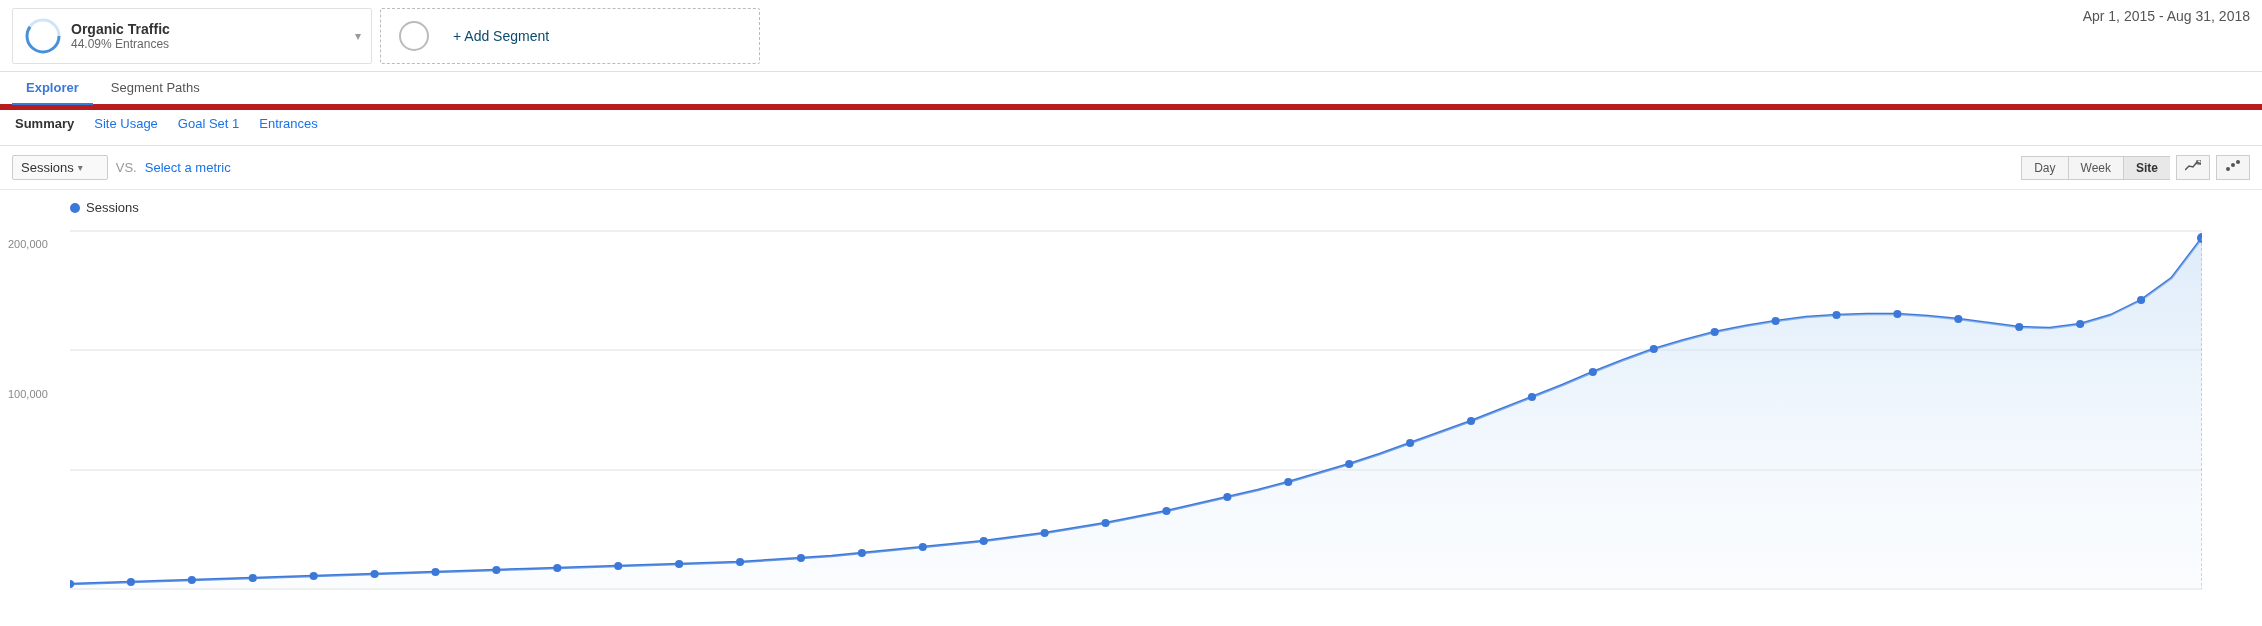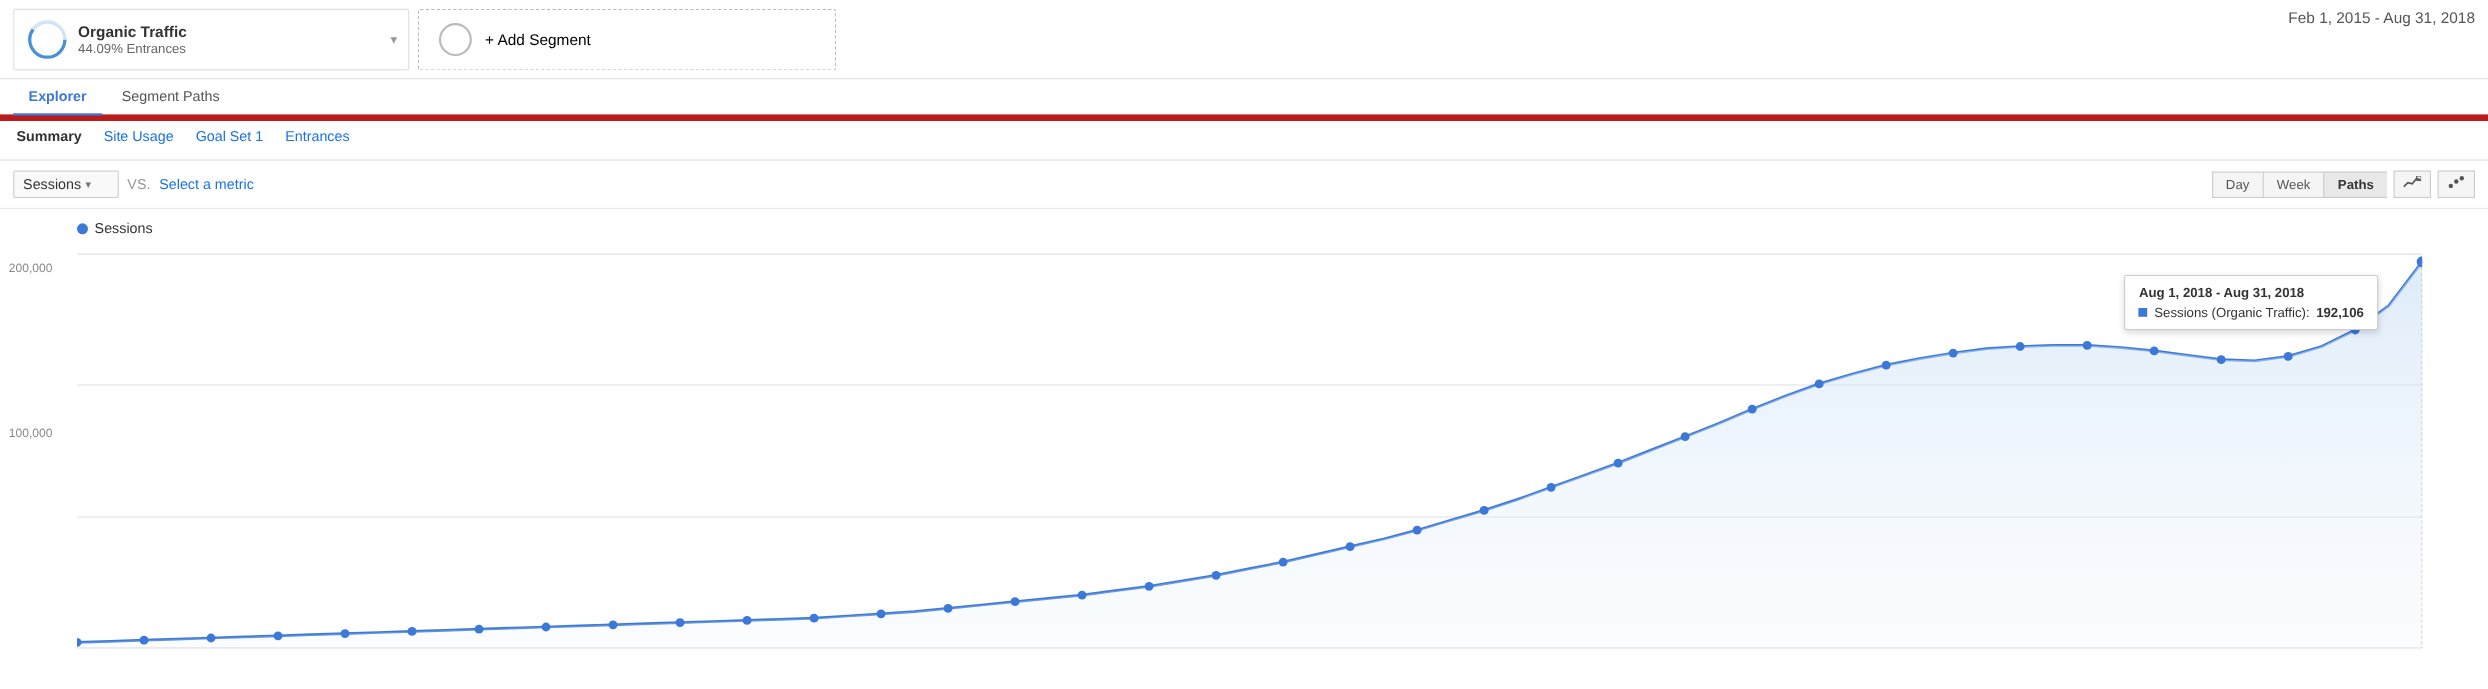--- a/index.html
+++ b/index.html
@@ -42,23 +42,23 @@
       font-size: 12px;
     }
     .segment-add {
       display: flex;
       align-items: center;
       border: 1px dashed #bbb;
       border-radius: 2px;
       padding: 6px 18px;
       min-width: 380px;
       height: 56px;
-      color: #000000;
+      color: #0c4a6e;
       font-size: 14px;
-      gap: 12px;
+      gap: 24px;
     }
     .add-circle {
       width: 30px; height: 30px;
       border: 2px solid #bbb;
       border-radius: 50%;
       display: inline-block;
       flex-shrink: 0;
     }
     .date-range {
       margin-left: auto;
@@ -217,21 +217,21 @@
     <div class="segment-info">
       <span class="segment-name">Organic Traffic</span>
       <span class="segment-sub">44.09% Entrances</span>
     </div>
     <span class="segment-chevron">▾</span>
   </div>
   <div class="segment-add">
     <span class="add-circle"></span>
     <span>+ Add Segment</span>
   </div>
-  <div class="date-range">Feb 1, 2015 - Aug 31, 2018</div>
+  <div class="date-range">Apr 1, 2015 - Aug 31, 2018</div>
 </div>
 
 <div class="tab-row">
   <div class="tab active">Explorer</div>
   <div class="tab">Segment Paths</div>
 </div>
 
 <div class="subnav-row">
   <span class="subnav-item active">Summary</span>
   <span class="subnav-item">Site Usage</span>
@@ -243,21 +243,21 @@
   <div class="metric-select">
     <span>Sessions</span>
     <span style="font-size:10px;color:#777;">▾</span>
   </div>
   <span class="vs-label">VS.</span>
   <span class="select-metric-link">Select a metric</span>
 
   <div class="time-buttons">
     <button class="time-btn">Day</button>
     <button class="time-btn">Week</button>
-    <button class="time-btn active">Paths</button>
+    <button class="time-btn active">Site</button>
     <button class="chart-type-btn">
       <svg width="16" height="12" viewBox="0 0 16 12">
         <polyline points="0,10 4,6 8,7 12,2 16,4" fill="none" stroke="#555" stroke-width="1.5"></polyline>
         <rect x="12" y="0" width="4" height="4" fill="none" stroke="#555" stroke-width="1"></rect>
       </svg>
     </button>
     <button class="chart-type-btn">
       <svg width="16" height="12" viewBox="0 0 16 12">
         <circle cx="3" cy="9" r="2" fill="#555"></circle>
         <circle cx="8" cy="5" r="2" fill="#555"></circle>
@@ -371,22 +371,14 @@
     <circle cx="1800" cy="84" r="4" fill="#3c78d8"></circle>
     <circle cx="1860" cy="89" r="4" fill="#3c78d8"></circle>
     <circle cx="1920" cy="97" r="4" fill="#3c78d8"></circle>
     <circle cx="1980" cy="94" r="4" fill="#3c78d8"></circle>
     <circle cx="2040" cy="70" r="4" fill="#3c78d8"></circle>
     <circle cx="2100" cy="8" r="5" fill="#3c78d8"></circle>
 
     <line x1="2100" y1="8" x2="2100" y2="359" stroke="#aaa" stroke-width="1" stroke-dasharray="3,2"></line>
   </svg>
 
-  <div class="tooltip-box">
-    <div class="tooltip-date">Aug 1, 2018 - Aug 31, 2018</div>
-    <div class="tooltip-value">
-      <span class="tooltip-sq"></span>
-      <span>Sessions (Organic Traffic):</span>
-      <strong>192,106</strong>
-    </div>
-  </div>
 
 </div>
 
 </body></html>

